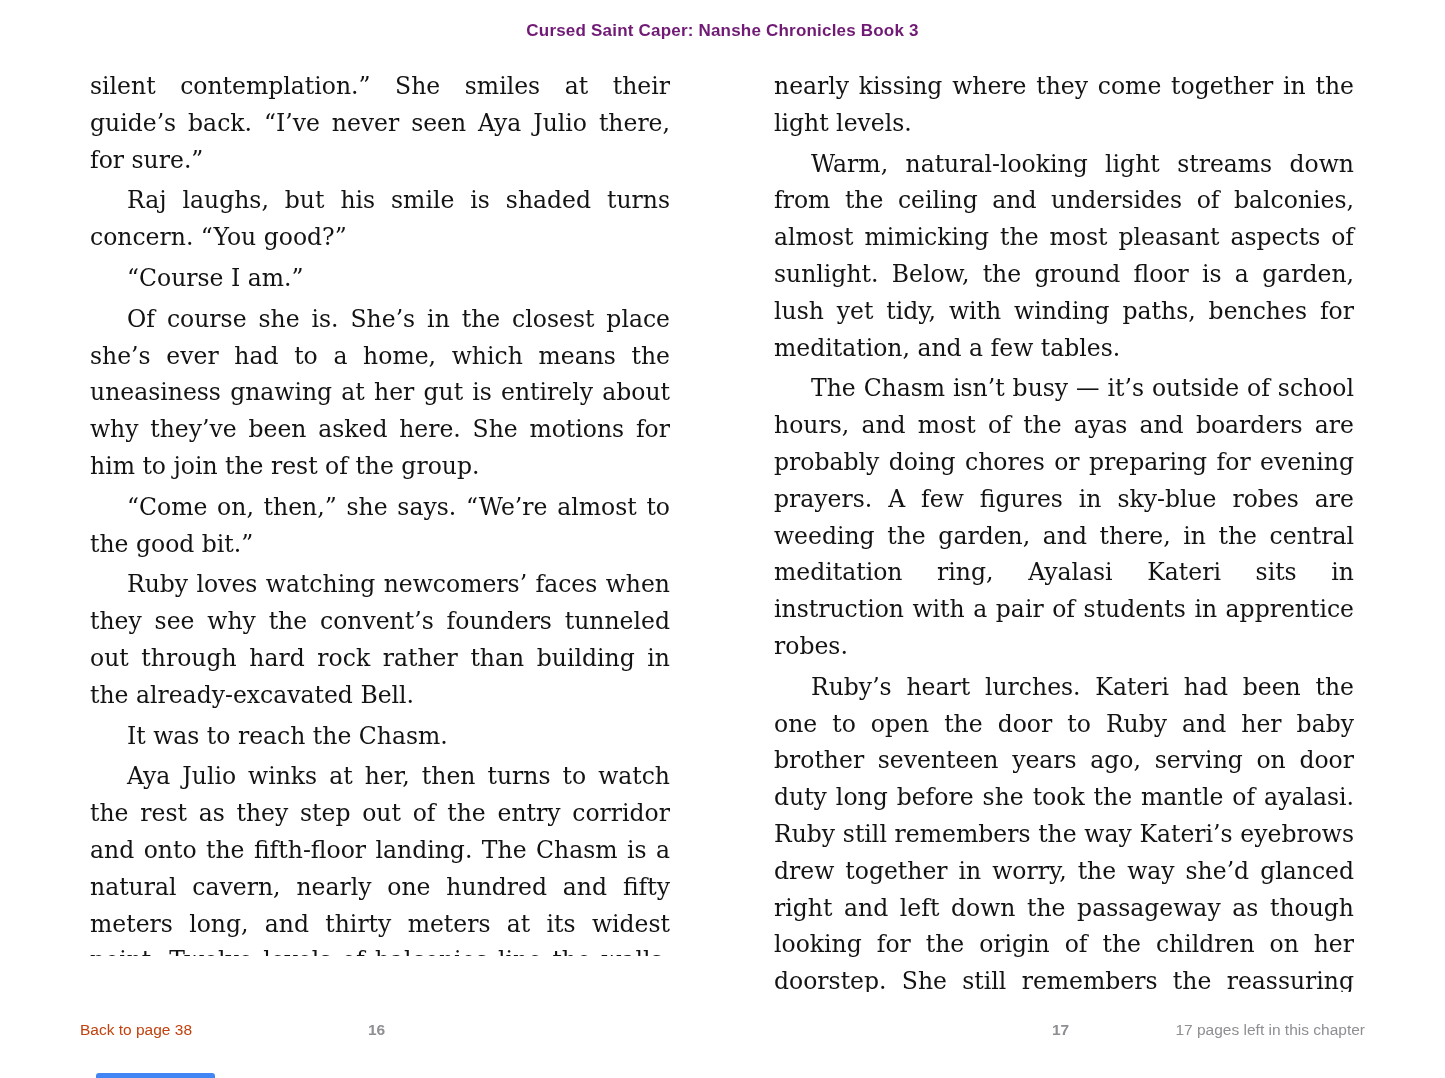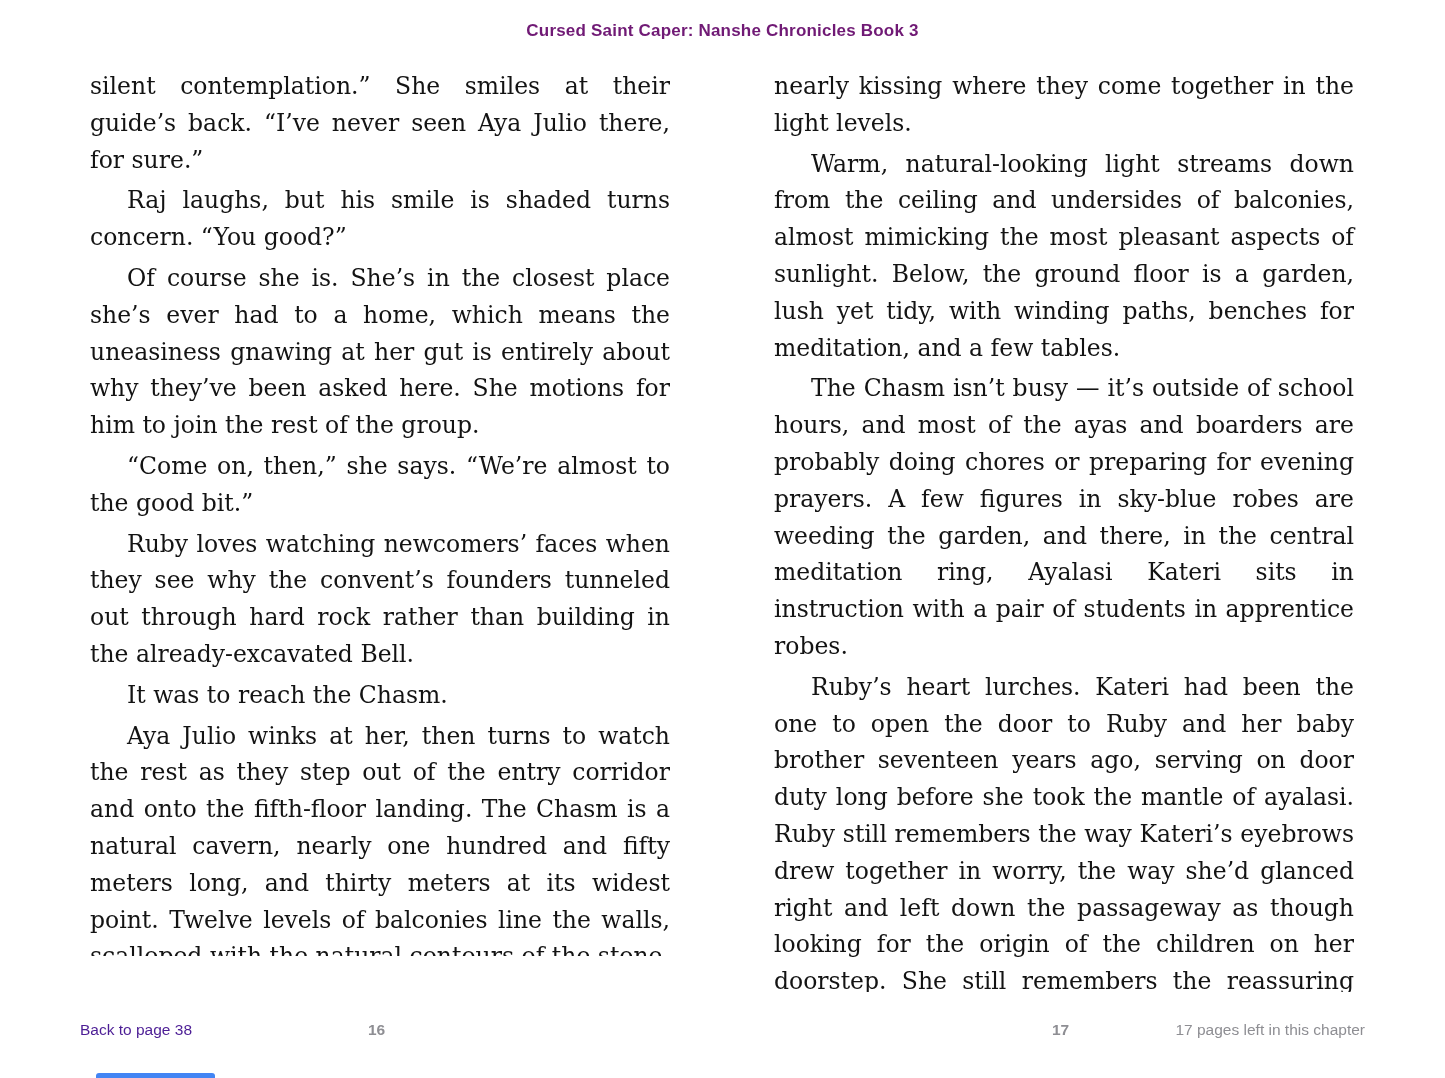--- a/index.html
+++ b/index.html
@@ -27,40 +27,41 @@
   }
   .column.left  { left: 86px;  height: 892px; }
   .column.right { left: 770px; height: 928px; }
   .para { margin: 4px; text-indent: 37px; }
   .para.no-indent { text-indent: 0; }
   .para.continues { text-align-last: justify; }
   .footer-item {
     position: absolute; top: 1021px;
     font-size: 15.5px; color: #8e8e93;
   }
-  .back-link { left: 80px; color: #4c1d95; font-weight: 500; cursor: pointer; text-align: right; }
+  .back-link { left: 80px; color: #c2410c; font-weight: 500; cursor: pointer; text-align: right; }
   .pagenum { font-weight: 600; text-align: center; }
   .pagenum.pn-left  { left: 368px; }
   .pagenum.pn-right { left: 1052px; }
   .pages-left { right: 80px; font-weight: 400; }
   .accent-bar {
     position: absolute; left: 96px; bottom: 0;
     width: 119px; height: 5px;
     border-radius: 3px 3px 0 0;
     background: var(--accent, #4285f4);
   }
 </style>
 </head>
 <body style="background: rgb(255, 255, 255);">
 
 <div class="header-title">Cursed Saint Caper: Nanshe Chronicles Book 3</div>
 
 <div class="column left">
   <p class="para no-indent">silent contemplation.” She smiles at their guide’s back. “I’ve never seen Aya Julio there, for sure.”</p>
   <p class="para">Raj laughs, but his smile is shaded turns concern. “You good?”</p>
+  <p class="para">“Course I am.”</p>
   <p class="para">Of course she is. She’s in the closest place she’s ever had to a home, which means the uneasiness gnawing at her gut is entirely about why they’ve been asked here. She motions for him to join the rest of the group.</p>
   <p class="para">“Come on, then,” she says. “We’re almost to the good bit.”</p>
   <p class="para">Ruby loves watching newcomers’ faces when they see why the convent’s founders tunneled out through hard rock rather than building in the already-excavated Bell.</p>
   <p class="para">It was to reach the Chasm.</p>
   <p class="para continues">Aya Julio winks at her, then turns to watch the rest as they step out of the entry corridor and onto the fifth-floor landing. The Chasm is a natural cavern, nearly one hundred and fifty meters long, and thirty meters at its widest point. Twelve levels of balconies line the walls, scalloped with the natural contours of the stone,</p>
 </div>
 
 <div class="column right">
   <p class="para no-indent">nearly kissing where they come together in the light levels.</p>
   <p class="para">Warm, natural-looking light streams down from the ceiling and undersides of balconies, almost mimicking the most pleasant aspects of sunlight. Below, the ground floor is a garden, lush yet tidy, with winding paths, benches for meditation, and a few tables.</p>

